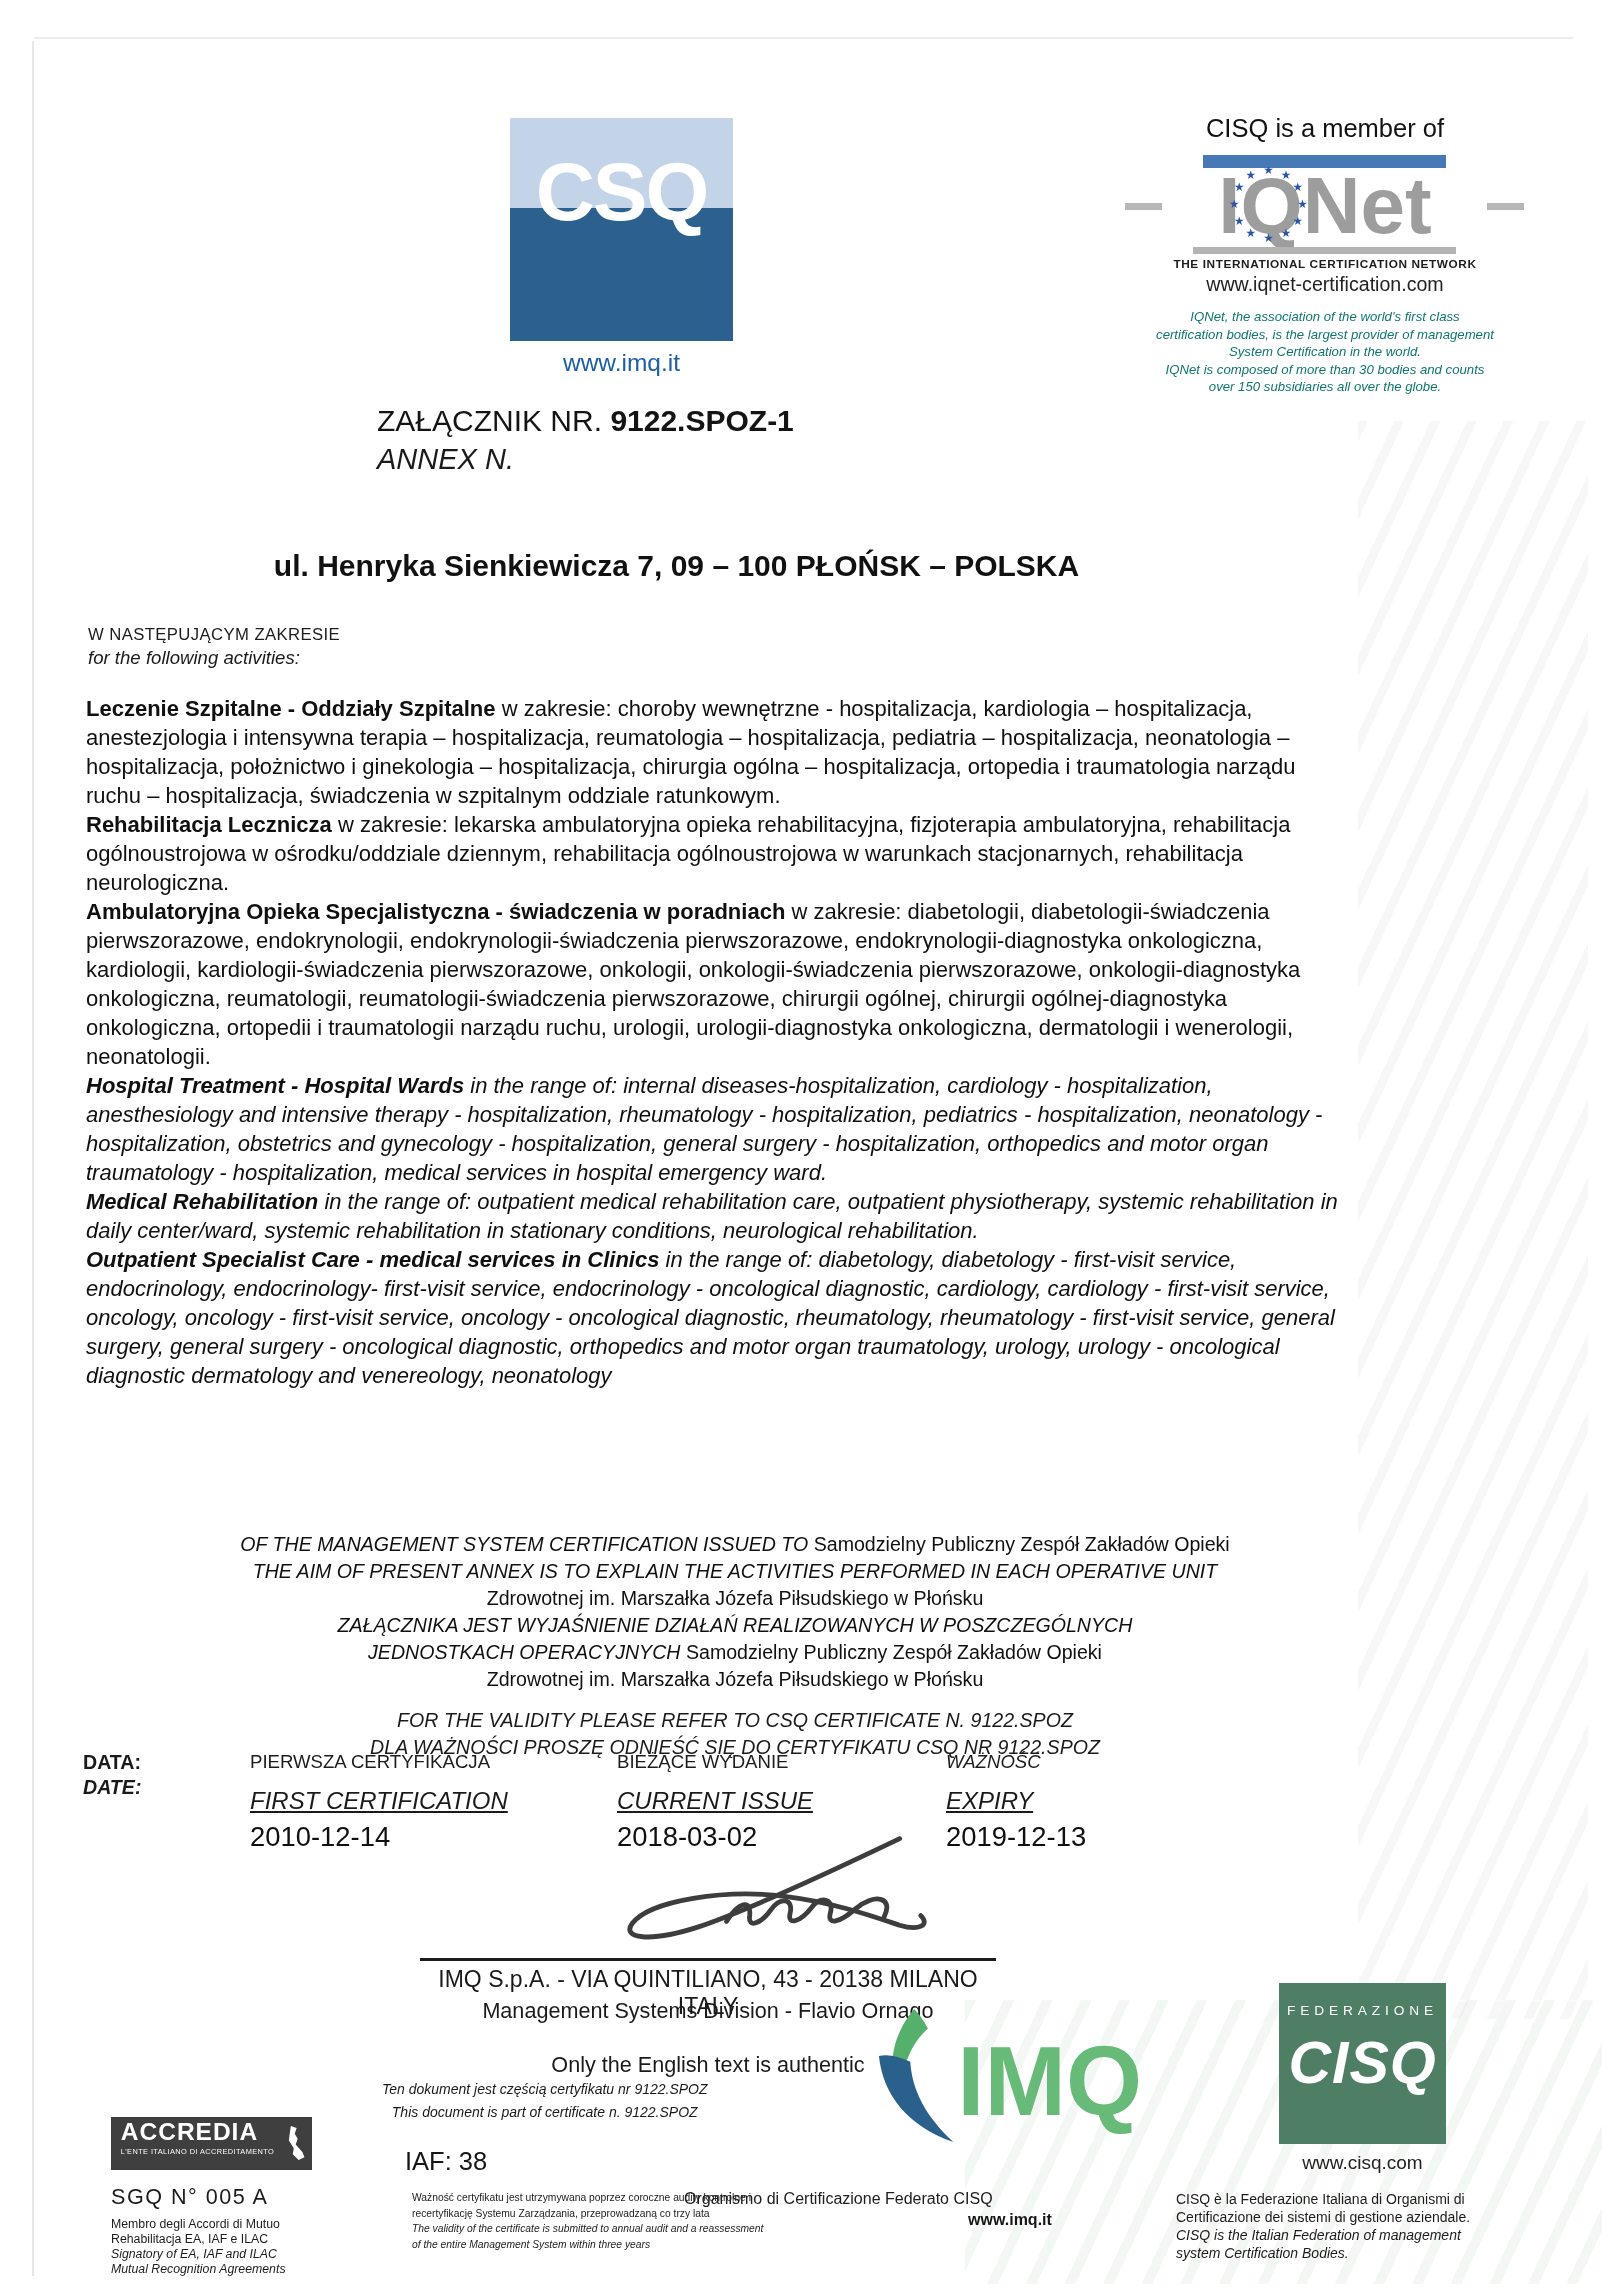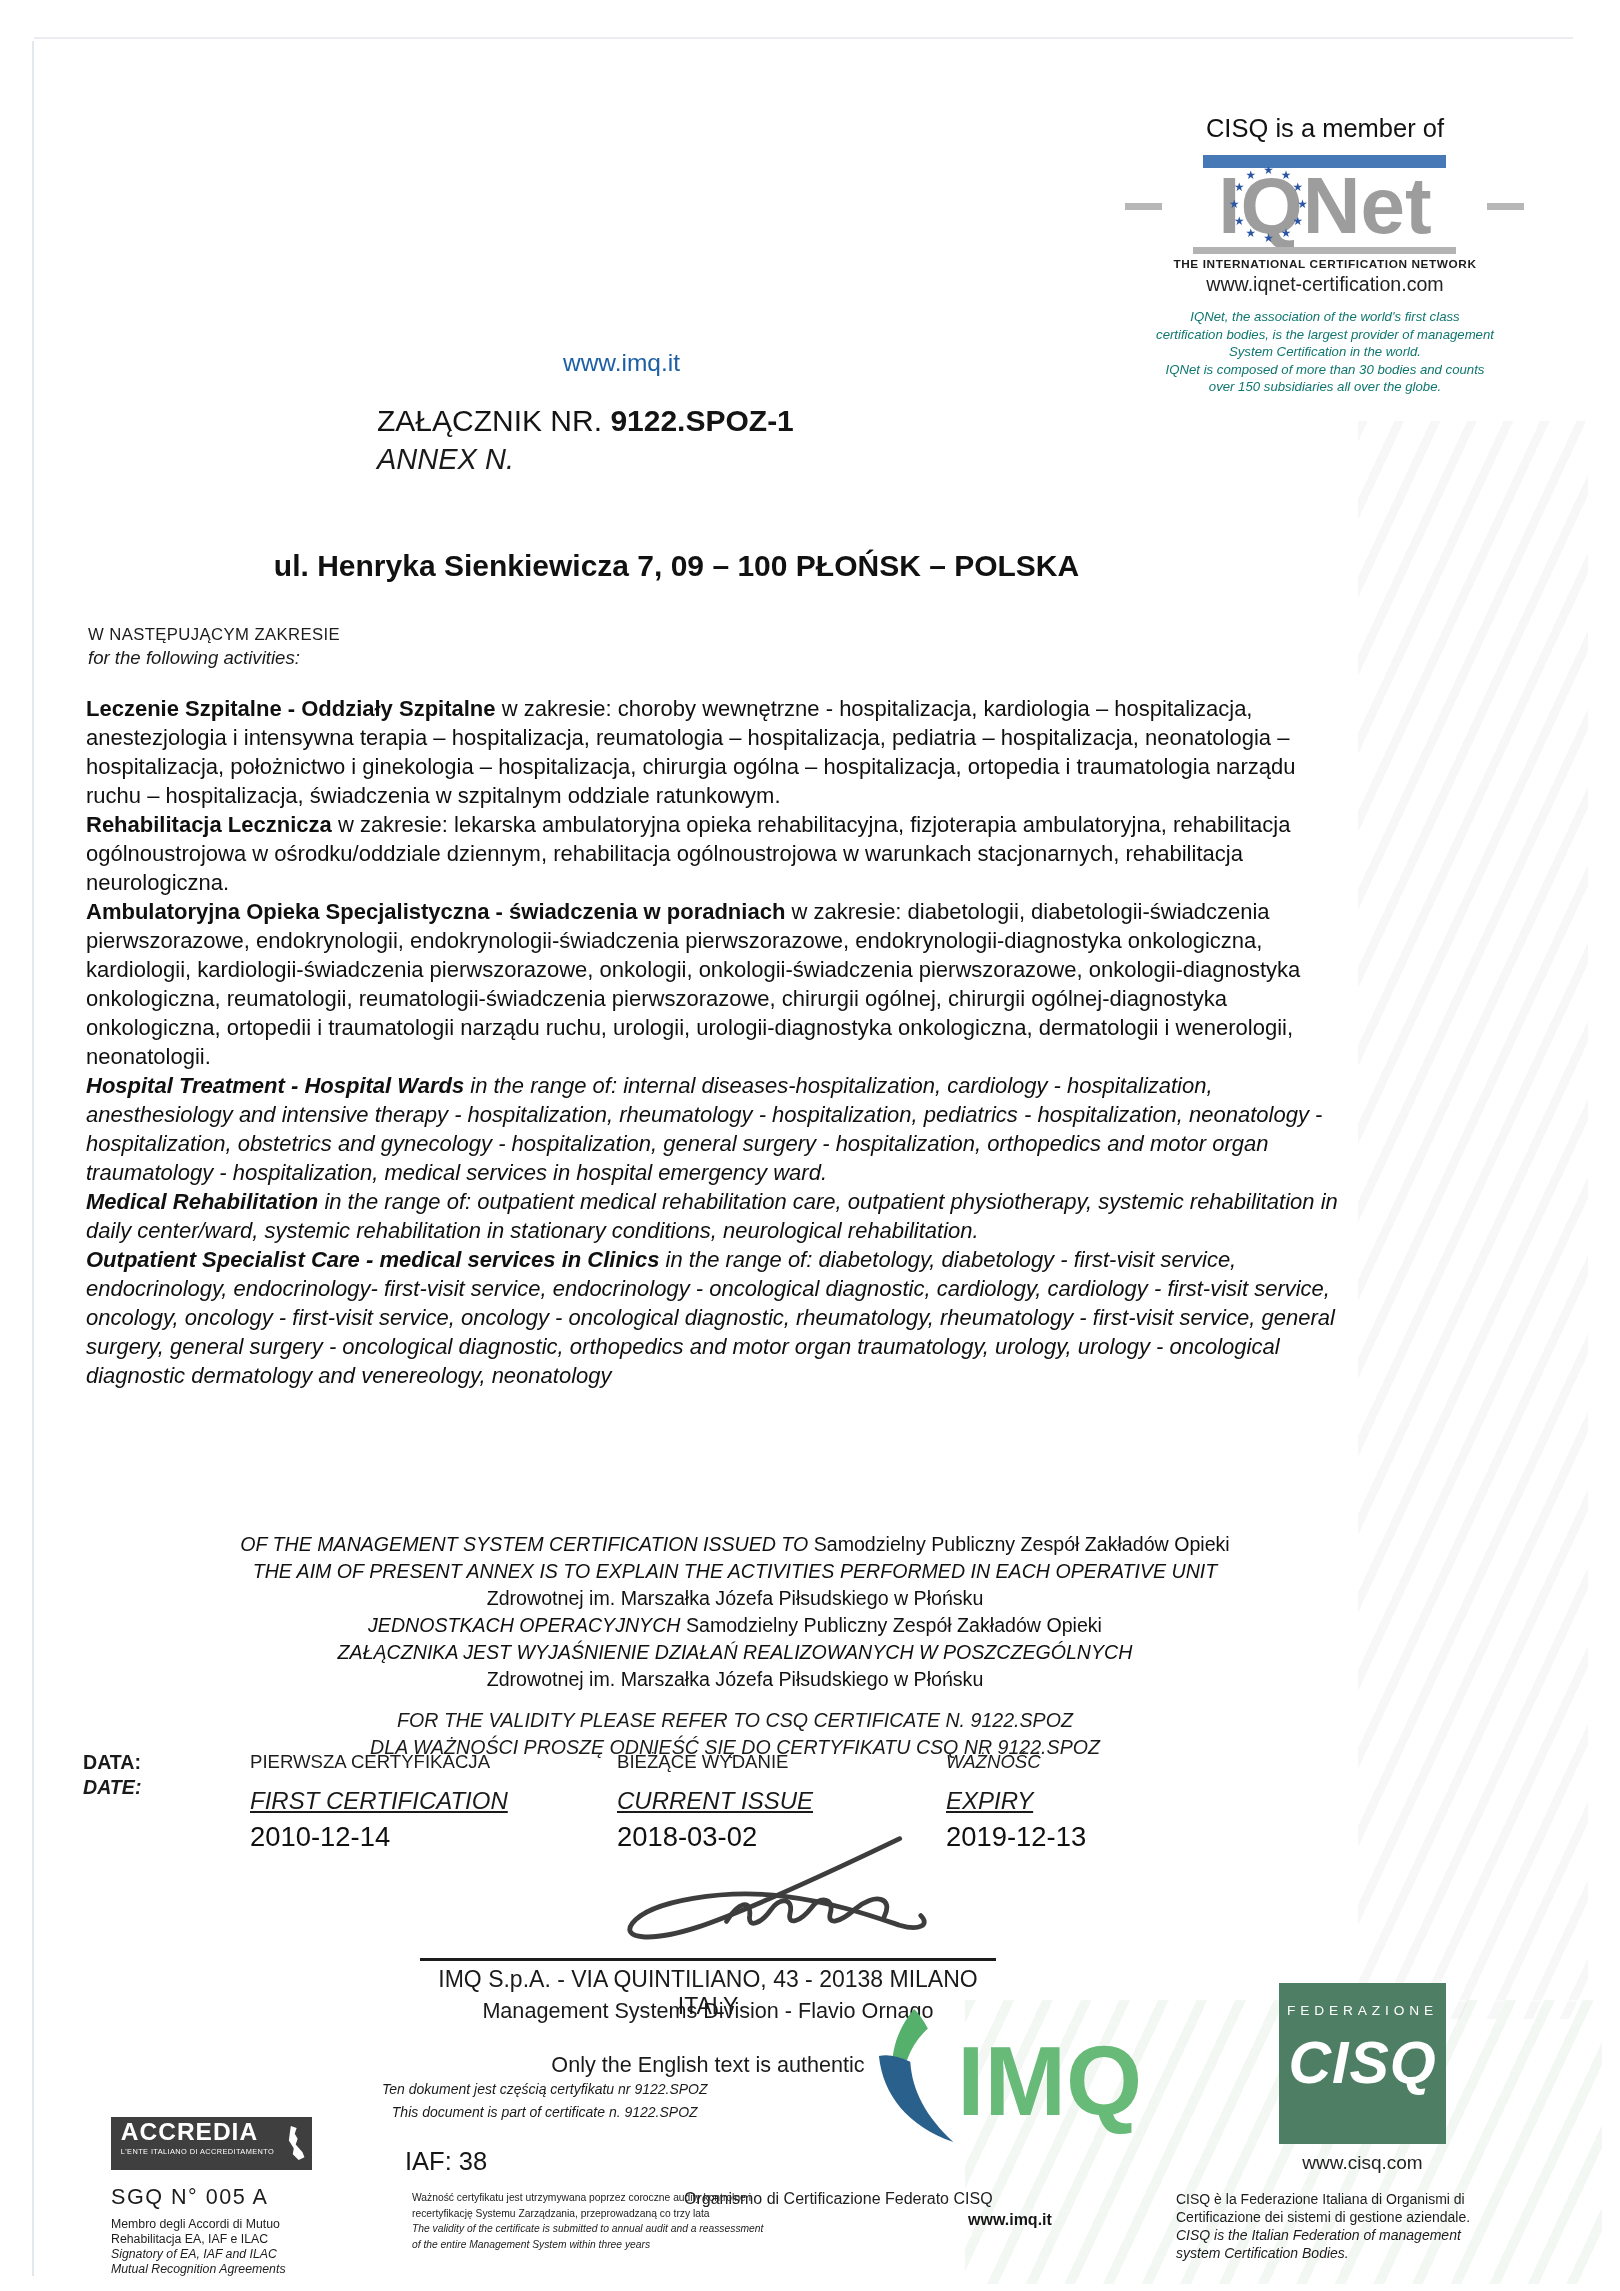--- a/index.html
+++ b/index.html
@@ -107,20 +107,25 @@
 </head>
 <body>
 
 <div class="page">
 
   <div class="abs scan-left"></div>
   <div class="abs scan-top"></div>
   <div class="abs watermark-right"></div>
   <div class="abs watermark-bottom"></div>
 
+  <div class="abs csq-logo">
+    <div class="csq-top"></div>
+    <div class="csq-bottom"></div>
+    <div class="csq-text">CSQ</div>
+  </div>
   <div class="abs imq-url-top">www.imq.it</div>
 
   <div class="abs iqnet-block">
     <div class="iqnet-member">CISQ is a member of</div>
     <div class="iqnet-bar-top"></div>
     <div class="iqnet-dash dash-l"></div>
     <div class="iqnet-dash dash-r"></div>
     <svg class="iqnet-word-svg" viewBox="0 0 300 82">
       <text x="150" y="68" text-anchor="middle" font-family="Liberation Sans, sans-serif" font-size="82" font-weight="bold" fill="#9d9d9d">IQNet</text>
       <g fill="#2a55a5" font-size="12" text-anchor="middle">
@@ -164,22 +169,22 @@
       <div class="scope-par"><span class="lead">Ambulatoryjna Opieka Specjalistyczna - świadczenia w poradniach</span><span> w zakresie: diabetologii, diabetologii-świadczenia pierwszorazowe, endokrynologii, endokrynologii-świadczenia pierwszorazowe, endokrynologii-diagnostyka onkologiczna, kardiologii, kardiologii-świadczenia pierwszorazowe, onkologii, onkologii-świadczenia pierwszorazowe, onkologii-diagnostyka onkologiczna, reumatologii, reumatologii-świadczenia pierwszorazowe, chirurgii ogólnej, chirurgii ogólnej-diagnostyka onkologiczna, ortopedii i traumatologii narządu ruchu, urologii, urologii-diagnostyka onkologiczna, dermatologii i wenerologii, neonatologii.</span></div>
       <div class="scope-par it"><span class="lead">Hospital Treatment - Hospital Wards</span><span> in the range of: internal diseases-hospitalization, cardiology - hospitalization, anesthesiology and intensive therapy - hospitalization, rheumatology - hospitalization, pediatrics - hospitalization, neonatology - hospitalization, obstetrics and gynecology - hospitalization, general surgery - hospitalization, orthopedics and motor organ traumatology - hospitalization, medical services in hospital emergency ward.</span></div>
       <div class="scope-par it"><span class="lead">Medical Rehabilitation</span><span> in the range of: outpatient medical rehabilitation care, outpatient physiotherapy, systemic rehabilitation in daily center/ward, systemic rehabilitation in stationary conditions, neurological rehabilitation.</span></div>
       <div class="scope-par it"><span class="lead">Outpatient Specialist Care - medical services in Clinics</span><span> in the range of: diabetology, diabetology - first-visit service, endocrinology, endocrinology- first-visit service, endocrinology - oncological diagnostic, cardiology, cardiology - first-visit service, oncology, oncology - first-visit service, oncology - oncological diagnostic, rheumatology, rheumatology - first-visit service, general surgery, general surgery - oncological diagnostic, orthopedics and motor organ traumatology, urology, urology - oncological diagnostic dermatology and venereology, neonatology</span></div>
     </div>
 
   <div class="abs aim-block" id="aim-block">
       <div><span class="it">OF THE MANAGEMENT SYSTEM CERTIFICATION ISSUED TO </span><span>Samodzielny Publiczny Zespół Zakładów Opieki</span></div>
       <div><span class="it">THE AIM OF PRESENT ANNEX IS TO EXPLAIN THE ACTIVITIES PERFORMED IN EACH OPERATIVE UNIT</span></div>
       <div><span>Zdrowotnej im. Marszałka Józefa Piłsudskiego w Płońsku</span></div>
+      <div><span class="it">ZAŁĄCZNIKA JEST WYJAŚNIENIE DZIAŁAŃ REALIZOWANYCH W POSZCZEGÓLNYCH</span></div>
       <div><span class="it">JEDNOSTKACH OPERACYJNYCH </span><span>Samodzielny Publiczny Zespół Zakładów Opieki</span></div>
-      <div><span class="it">ZAŁĄCZNIKA JEST WYJAŚNIENIE DZIAŁAŃ REALIZOWANYCH W POSZCZEGÓLNYCH</span></div>
       <div><span>Zdrowotnej im. Marszałka Józefa Piłsudskiego w Płońsku</span></div>
     </div>
 
   <div class="abs validity-ref">
     <div>FOR THE VALIDITY PLEASE REFER TO CSQ CERTIFICATE N. 9122.SPOZ</div>
     <div>DLA WAŻNOŚCI PROSZĘ ODNIEŚĆ SIĘ DO CERTYFIKATU CSQ NR 9122.SPOZ</div>
   </div>
 
   <div class="abs date-label-pl">DATA:</div>
   <div class="abs date-label-en">DATE:</div>

